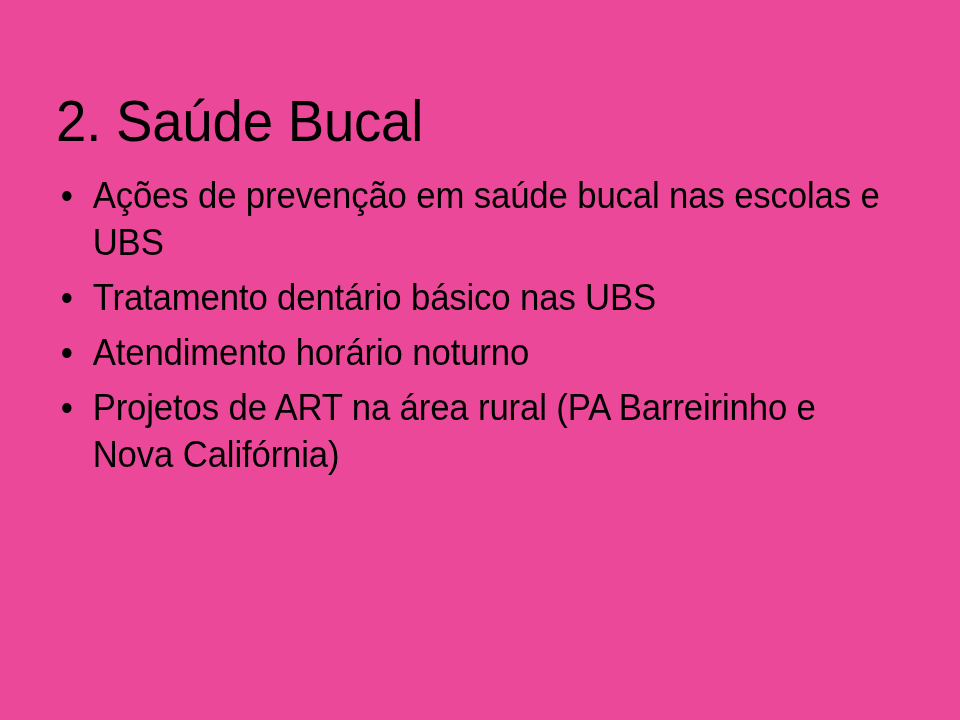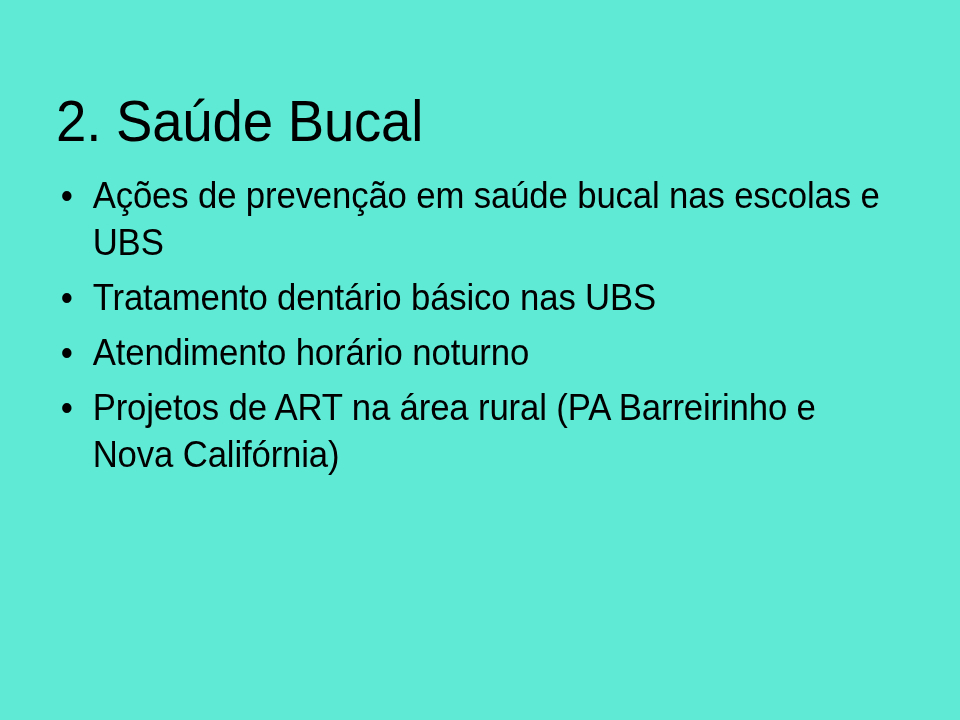--- a/index.html
+++ b/index.html
@@ -5,21 +5,21 @@
 <style>
   html, body {
     margin: 0;
     padding: 0;
     background: #ffffff;
   }
   #slide {
     position: relative;
     width: 960px;
     height: 720px;
-    background: #5eead4;
+    background: #ec4899;
     overflow: hidden;
     font-family: "Liberation Sans", "DejaVu Sans", sans-serif;
     color: #000000;
     -webkit-font-smoothing: antialiased;
   }
 
   
   #slide-title {
     position: absolute;
     left: 56px;

